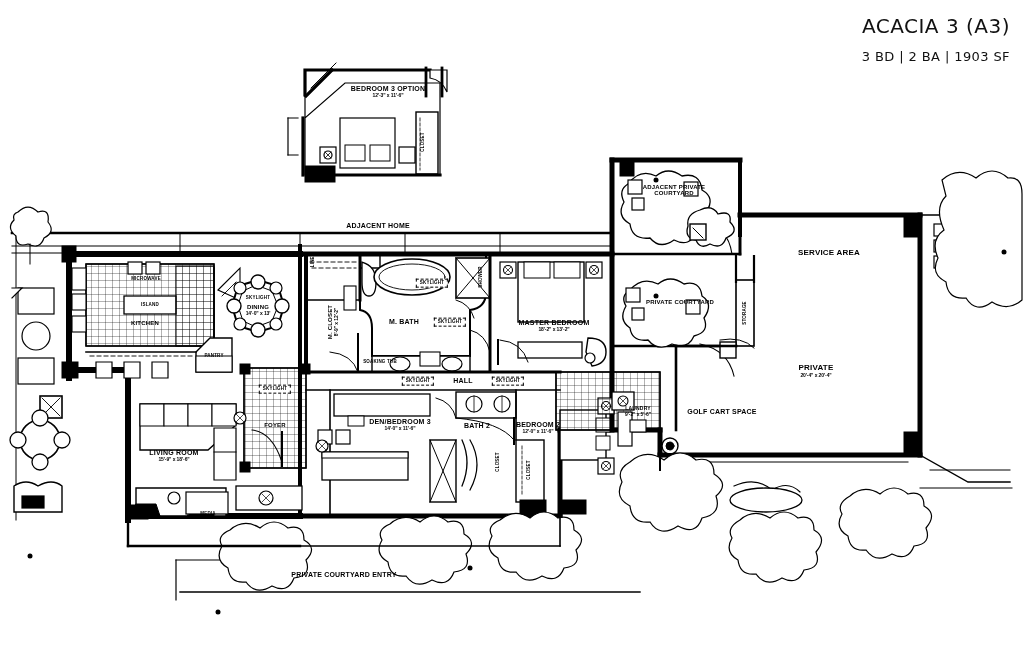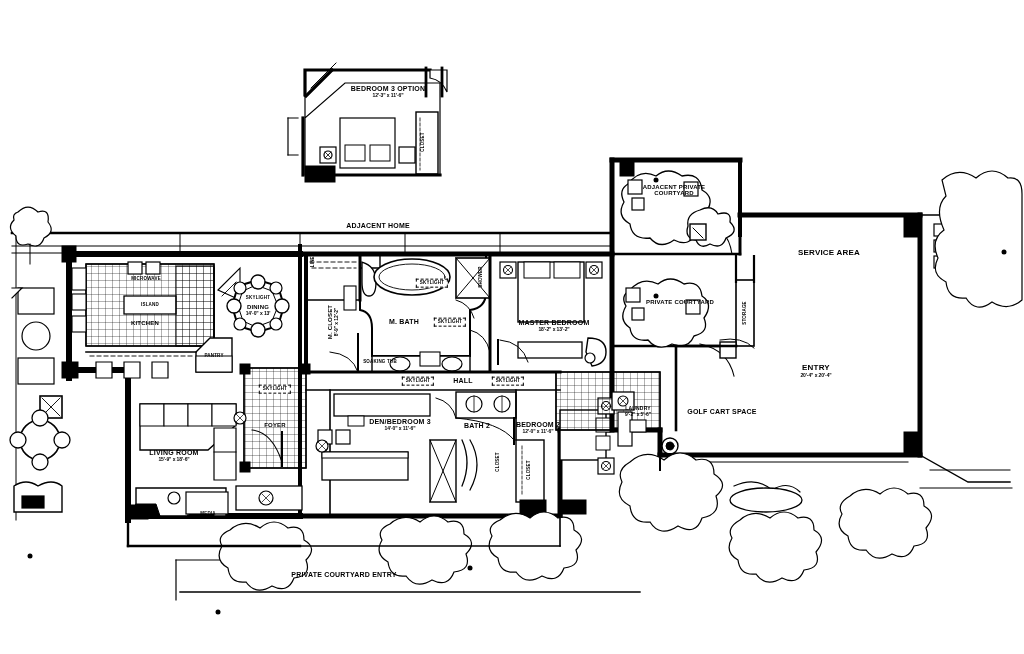--- a/index.html
+++ b/index.html
@@ -436,20 +436,24 @@
         <path d="M128 520 L128 546"></path>
         <path d="M128 546 L300 546"></path>
         <path d="M300 546 L560 546" stroke-width="1.6"></path>
         <path d="M560 516 L560 546" stroke-width="1.6"></path>
         <path d="M660 455 L660 470" stroke-width="2"></path>
       </g>
 
     </g>
   </svg>
 
+  <div class="title-block">
+    <div class="title-main">ACACIA 3 (A3)</div>
+    <div class="title-sub">3 BD | 2 BA | 1903 SF</div>
+  </div>
 
   <div class="lbl s7" style="left:388px;top:92px;">
     <span class="nm">BEDROOM 3 OPTION</span>
     <span class="dim">12'-3" x 11'-6"</span>
   </div>
 
   <div class="lbl s6" style="left:145px;top:323px;">
     <span class="nm">KITCHEN</span>
   </div>
 
@@ -549,21 +553,21 @@
   <div class="lbl s5" style="left:638px;top:412px;">
     <span class="nm">LAUNDRY</span>
     <span class="dim">9'-2" x 5'-6"</span>
   </div>
 
   <div class="lbl s7" style="left:722px;top:412px;">
     <span class="nm" style="white-space:pre-line;">GOLF CART SPACE</span>
   </div>
 
   <div class="lbl s8" style="left:816px;top:371px;">
-    <span class="nm">ENTRY</span>
+    <span class="nm">PRIVATE</span>
     <span class="dim">20'-4" x 20'-4"</span>
   </div>
 
   <div class="lbl s8" style="left:829px;top:253px;">
     <span class="nm">SERVICE AREA</span>
   </div>
 
   <div class="lbl s45 vert" style="left:745px;top:313px;">
     <span class="nm">STORAGE</span>
   </div>

